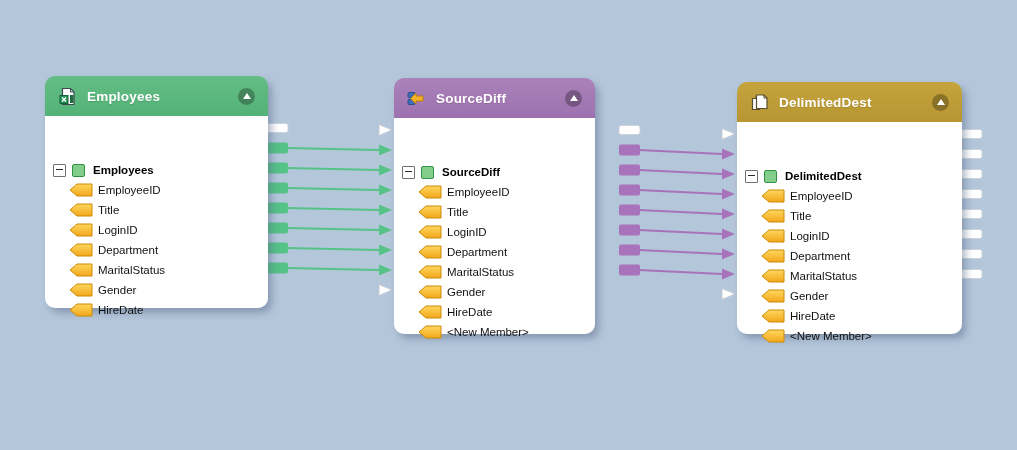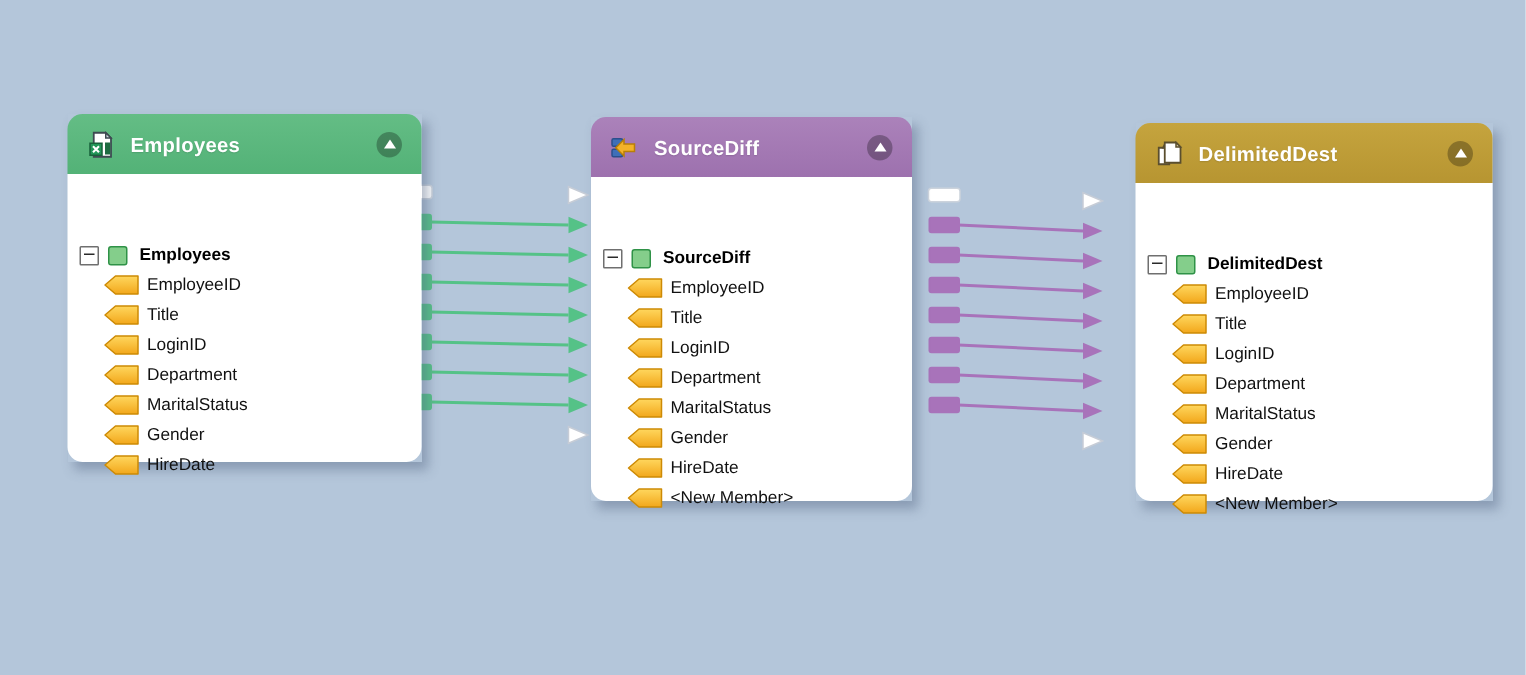--- a/index.html
+++ b/index.html
@@ -1,18 +1,18 @@
 <!DOCTYPE html>
 <html><head>
 <meta charset="utf-8">
 <style>
   html,body{margin:0;padding:0;}
   body{font-family:"Liberation Sans",sans-serif;}
   .canvas{position:relative;width:1017px;height:450px;overflow:hidden;}
-  .node{position:absolute;border-radius:0;box-shadow:4px 5px 7px rgba(86,104,132,.45);padding-left:13px;}
+  .node{position:absolute;border-radius:10px;box-shadow:4px 5px 7px rgba(86,104,132,.45);}
   .node .header{position:absolute;left:0;top:0;right:0;height:40px;border-radius:10px 10px 0 0;
     display:flex;align-items:center;}
   .node .body{position:absolute;left:0;top:40px;right:0;bottom:0;background:#fff;border-radius:0 0 10px 10px;}
   .hicon{margin-left:13px;width:19px;height:19px;display:inline-flex;flex:0 0 auto;}
   .title{color:#fff;font-weight:bold;font-size:13.5px;margin-left:10px;flex:1 1 auto;
     white-space:nowrap;letter-spacing:.2px;text-shadow:0 1px 1px rgba(0,0,0,.12);}
   .collapse{width:17px;height:17px;border-radius:50%;background:rgba(0,0,0,.28);
     margin-right:13px;flex:0 0 auto;display:flex;align-items:center;justify-content:center;cursor:pointer;}
   .tri-up{width:0;height:0;border-left:4.5px solid transparent;border-right:4.5px solid transparent;
     border-bottom:6.5px solid #fff;margin-top:-1px;}
@@ -318,21 +318,21 @@
                 </linearGradient>
               </defs>
               <polygon points="23,1 8,1 1,7 8,13 23,13" fill="url(#yg1)" stroke="#cd8a05" stroke-width="1" stroke-linejoin="round"></polygon>
             </svg>
             <span class="lbl">&lt;New Member&gt;</span>
           </div>
         </div>
       </div>
   </div>
 
-  <div class="node" id="node-delimiteddest" style="left: 737px; top: 82px; width: 225px; height: 252px; margin-left: 20px;">
+  <div class="node" id="node-delimiteddest" style="left: 737px; top: 82px; width: 225px; height: 252px;">
     <div class="header" style="background: linear-gradient(rgb(197, 164, 62), rgb(183, 149, 49));">
       <span class="hicon">
         <svg width="19" height="19" viewBox="0 0 19 19">
           <path d="M2.5 5.5 h7 v11 h-7 z" fill="#fff" stroke="#5a4e2e" stroke-width="1.2"></path>
           <path d="M6.5 2 h7.5 l3 3 v10.5 h-10.5 z" fill="#fff" stroke="#5a4e2e" stroke-width="1.2"></path>
           <path d="M6.5 2 v4 h-2 z" fill="#5a4e2e"></path>
           <path d="M14 2 l3 3 h-3 z" fill="#d8cfa8" stroke="#5a4e2e" stroke-width="1"></path>
         </svg>
       </span>
       <span class="title">DelimitedDest</span>

